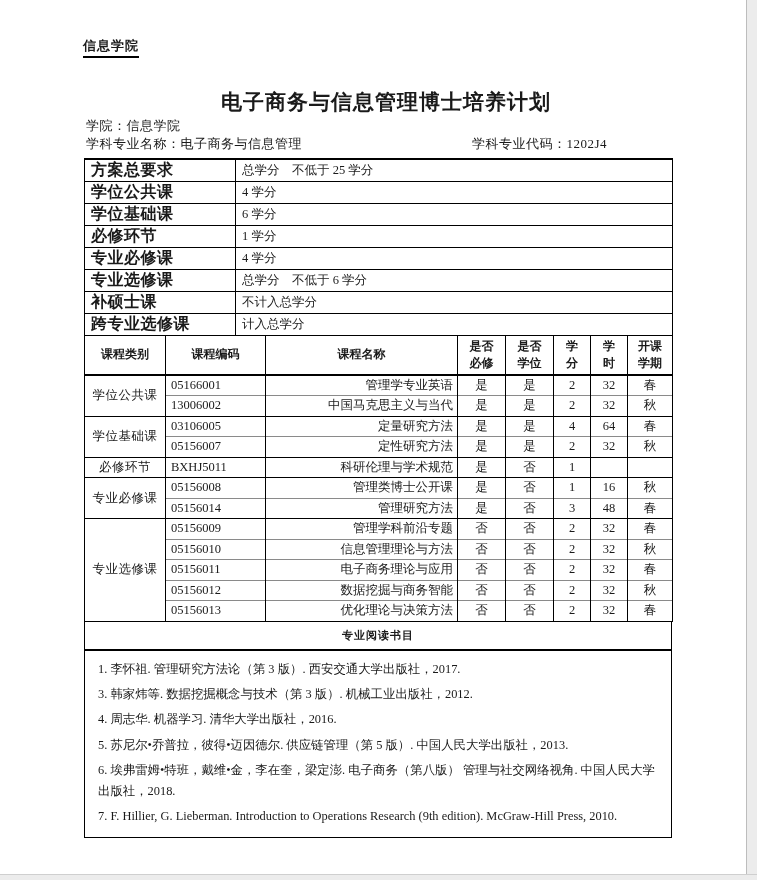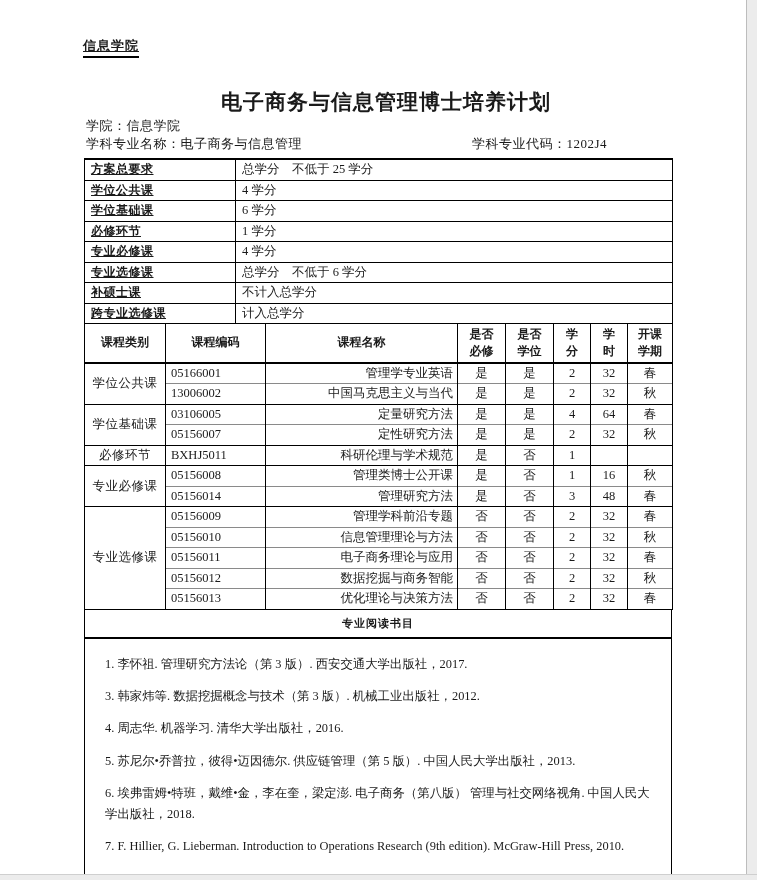--- a/index.html
+++ b/index.html
@@ -23,21 +23,20 @@
     background:#ececec;
     border-top:1px solid #cfcfcf;
   }
   .college-label {
     position:absolute; left:83px; top:37px;
     font-family:"Liberation Sans", sans-serif;
     font-weight:bold; font-size:13px;
     border-bottom:2px solid #000;
     padding-bottom:1px;
     letter-spacing:1px;
-    text-decoration:underline;
   }
   .doc-title {
     position:absolute; left:84px; top:80px; width:588px;
     margin:8px; text-align:center;
     font-family:"Liberation Sans", sans-serif;
     font-weight:bold; font-size:21px;
     letter-spacing:1px;
   }
   .info-line { position:absolute; font-size:13px; letter-spacing:0.5px; }
   .info-college { left:86px; top:117px;text-align:center; }
@@ -50,21 +49,21 @@
   
   .summary-table { border:1.5px solid #000; border-top:2px solid #000; }
   .summary-table td {
     border:1px solid #000;
     height:19.5px; vertical-align:middle;
     font-size:12.5px; padding:0 6px;
     overflow:hidden; white-space:nowrap;
   }
   .summary-table td.label {
     font-family:"Liberation Sans", sans-serif;
-    font-weight:bold; font-size:12px; letter-spacing:0.5px;text-decoration:underline;
+    font-weight:bold; font-size:16px; letter-spacing:0.5px;
   }
 
   
   .course-table { border:1.5px solid #000; margin-top:-1.5px; }
   .course-table th {
     border:1px solid #000; border-bottom:2px solid #000;
     height:38px; vertical-align:middle; text-align:center;
     font-family:"Liberation Sans", sans-serif;
     font-weight:bold; font-size:12px;
     white-space:pre-line; line-height:1.35; padding:0;
@@ -87,21 +86,21 @@
     border:1.5px solid #000; border-top:0; border-bottom:2px solid #000;
     height:27px; line-height:27px; text-align:center;
     font-family:"Liberation Sans", sans-serif;
     font-weight:bold; font-size:11px; letter-spacing:1px;
   }
   .reading-items {
     border:1.5px solid #000; border-top:0;
     padding:3px 8px 6px 8px;
     font-size:12.4px; line-height:20.4px;
   }
-  .reading-item { margin:12px; }
+  .reading-item { margin:5px; }
 </style>
 </head>
 <body>
 
 <div>
 
   <div class="college-label">信息学院</div>
 
   <h1 class="doc-title">电子商务与信息管理博士培养计划</h1>
 

